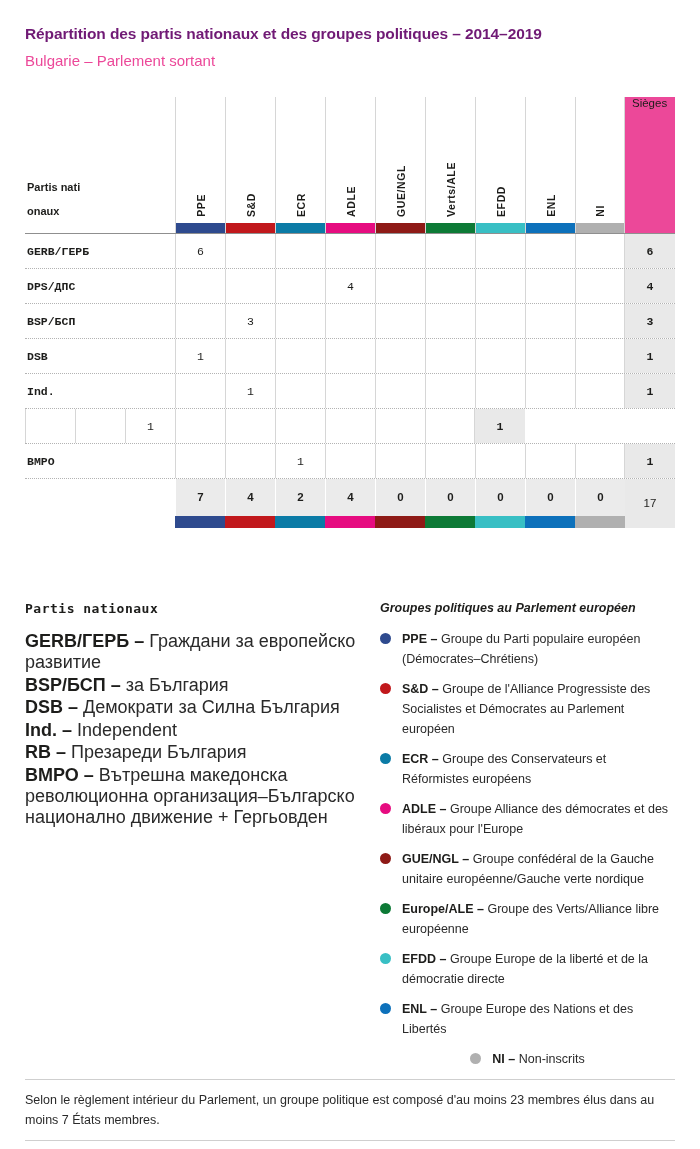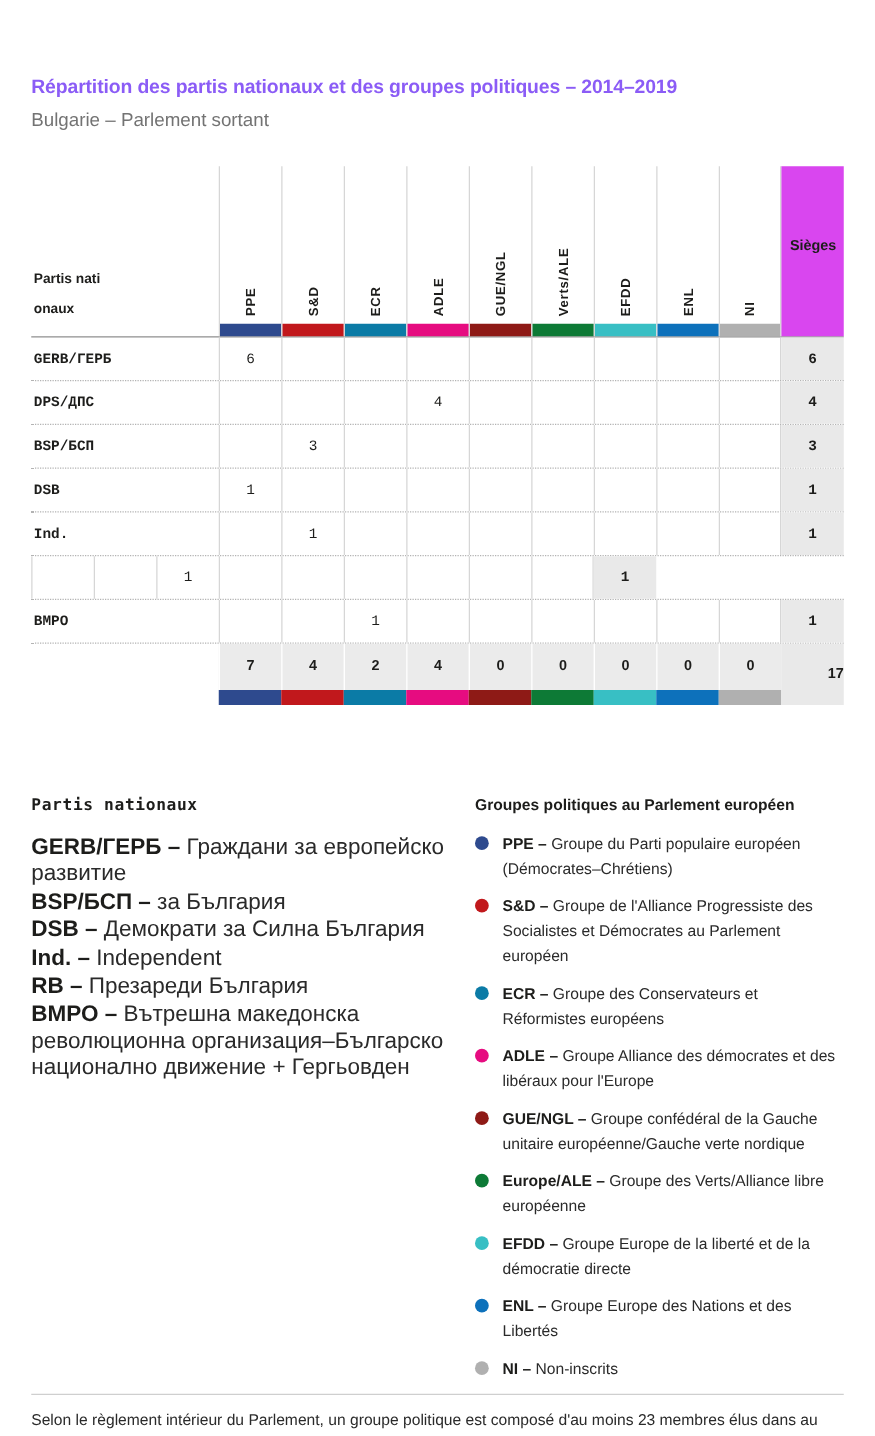--- a/index.html
+++ b/index.html
@@ -6,65 +6,65 @@
   html,body { background:#fff; }
   body {
     width:700px; height:1149px;
     font-family:"Liberation Sans", sans-serif;
     color:#1d1d1b;
     overflow:hidden;
   }
   .wrap { padding:25px 25px 0 25px; width:700px; }
 
   
-  .title { font-size:15.5px; font-weight:bold; color:#8b5cf6; letter-spacing:-0.1px;margin-top:36px; }
-  .subtitle { font-size:15px; color:#737373; margin-top:9px; }
+  .title { font-size:15.5px; font-weight:bold; color:#701a75; letter-spacing:-0.1px; }
+  .subtitle { font-size:15px; color:#ec4899; margin-top:9px; }
 
   
   .table { margin-top:28px; width:650px; }
   .thead { display:flex; height:137px; border-bottom:1px solid #8f8f8f; }
   .corner { width:150px; display:flex; align-items:flex-end; padding:0 0 10px 2px; }
   .corner span { width:56px; font-size:11px; font-weight:bold; line-height:24px; word-break:break-all; }
   .hcol { width:50px; position:relative; border-left:1px solid #d6d6d6;
           display:flex; align-items:flex-end; justify-content:center; padding-bottom:16px; }
   .hcol:nth-last-child(2) { border-right:1px solid #d6d6d6; }
   .hcol .rot { writing-mode:vertical-rl; transform:rotate(180deg);
                font-size:10.5px; font-weight:bold; letter-spacing:0.6px; white-space:nowrap; }
   .hcol .bar { position:absolute; left:0; right:0; bottom:0; height:10px; }
-  .hsieges { width:50px; background:#d946ef; display:flex; align-items:center;
-             padding:0 0 8px 7px; font-size:11.5px; font-weight:bold; }
+  .hsieges { width:50px; background:#ec4899; display:flex; align-items:flex-start;
+             padding:0 0 8px 7px; font-size:11.5px; font-weight:normal; }
 
   .trow { display:flex; height:35px; border-bottom:1px dotted #b3b3b3;font-family:Liberation Mono, monospace; }
   .tlabel { width:150px; font-size:11.5px; font-weight:bold; line-height:35px; padding-left:2px; }
   .tcell { width:50px; border-left:1px solid #d6d6d6; font-size:11.5px;
            text-align:center; line-height:35px; }
   .tcell.lastcol { border-right:1px solid #d6d6d6; }
   .tsieges { width:50px; background:#e9e9e9; font-size:11.5px; font-weight:bold;
              text-align:center; line-height:35px; }
 
   .ttotals { display:flex; height:49px; }
   .ttotals .tlabel { height:49px; }
   .tcol-total { width:50px; display:flex; flex-direction:column; }
   .tcol-total .tnum { height:37px; background:#ebebeb; border-left:1px solid #fff;
                       font-size:11.5px; font-weight:bold; text-align:center; line-height:37px; }
   .tcol-total .tbar { height:12px; }
   .tsieges-total { width:50px; height:49px; background:#e9e9e9; font-size:11.5px;
-                   font-weight:bold; text-align:right; line-height:49px; }
+                   font-weight:normal; text-align:center; line-height:49px; }
 
   
   .legends { display:flex; margin-top:73px; min-height:418px; }
   .leg-left { width:355px; padding-right:20px; }
   .leg-left h3 { font-family:"DejaVu Sans Mono", monospace; font-size:13px;
                  font-weight:bold; letter-spacing:0.5px; margin-bottom:15px; }
   .leg-left p { font-size:18px; line-height:21px; margin-bottom:1.5px; color:#2a2a2a; }
   .leg-left p b { color:#1d1d1b; }
 
   .leg-right { width:295px; }
-  .leg-right h3 { font-size:12.5px; font-weight:bold; margin-bottom:14px; }
-  .gitem { display:flex; margin-bottom:10px; }
+  .leg-right h3 { font-size:12.5px; font-weight:bold; margin-bottom:14px;font-style:italic; }
+  .gitem { display:flex; margin-bottom:10px;justify-content:center; }
   .gdot { width:11px; height:11px; border-radius:50%; flex:none; margin:4px 11px 0 0; }
   .gtext { font-size:12.5px; line-height:20px; color:#2a2a2a; }
   .gtext b { color:#1d1d1b; }
 
   
   hr.rule { border:none; border-top:1px solid #cfcfcf; }
   .footnote { font-size:12.5px; line-height:20px; color:#2a2a2a; padding:10px 0 10px 0; }
 </style>
 </head>
 <body>

